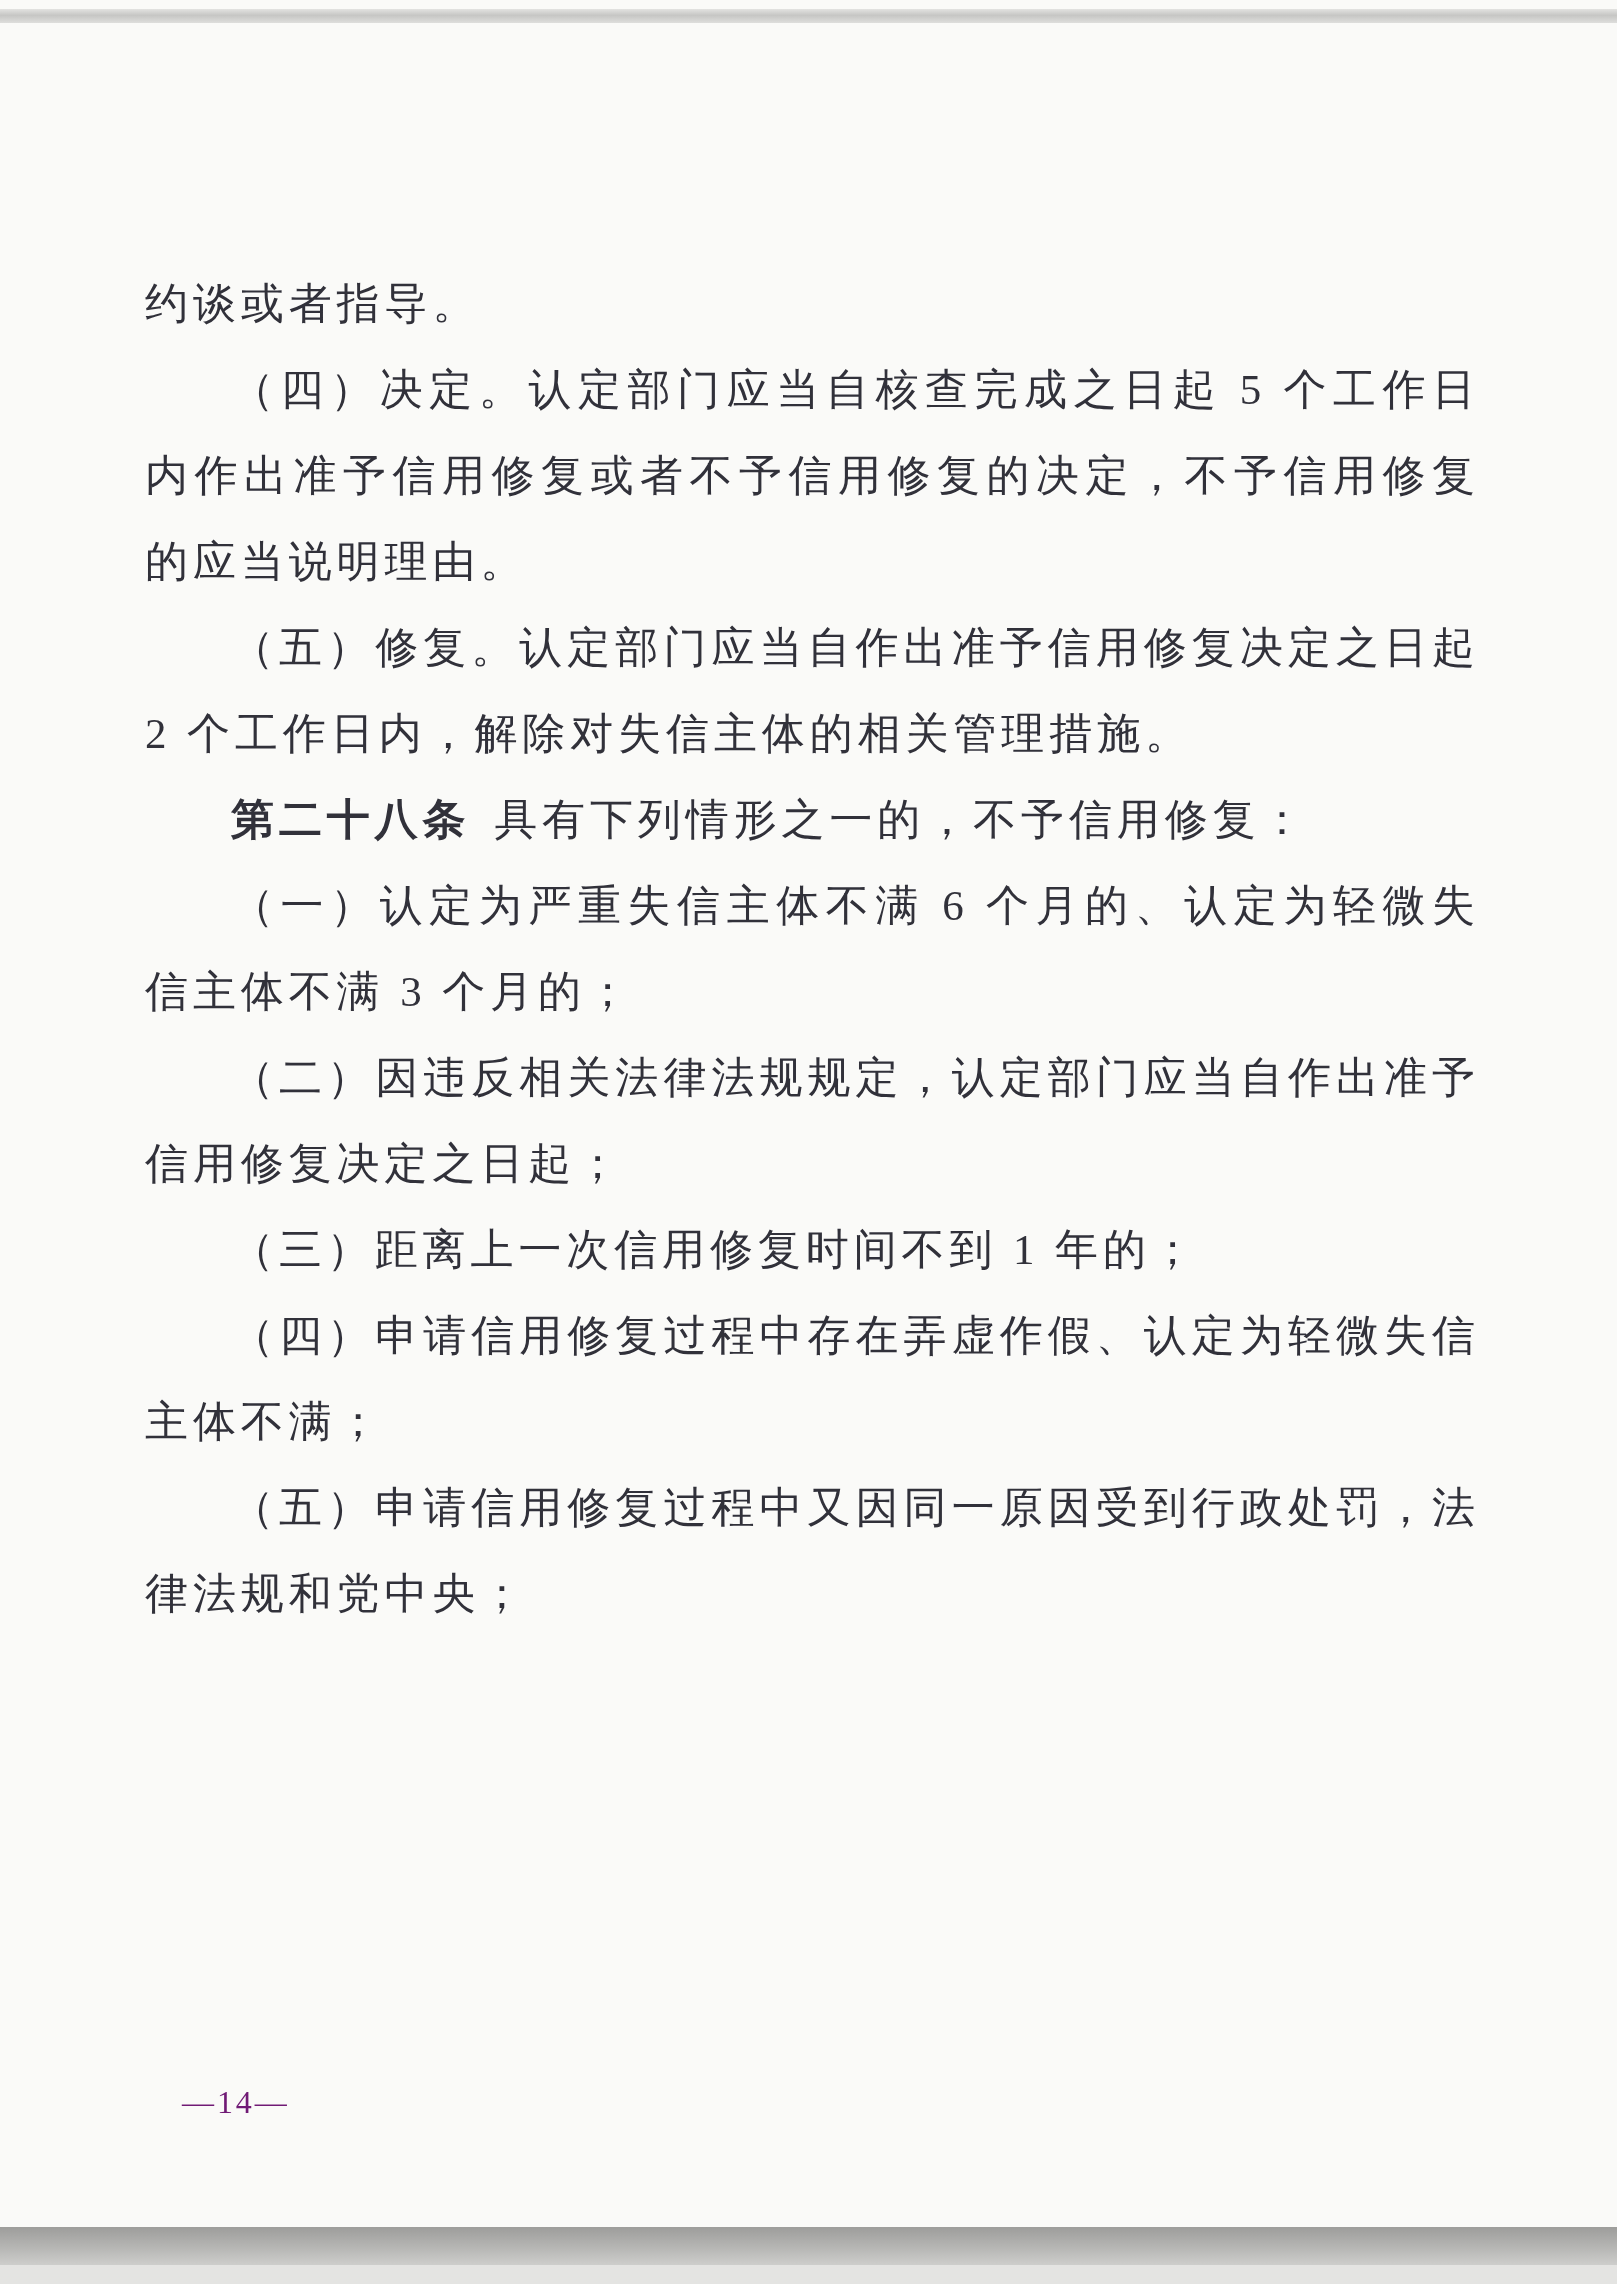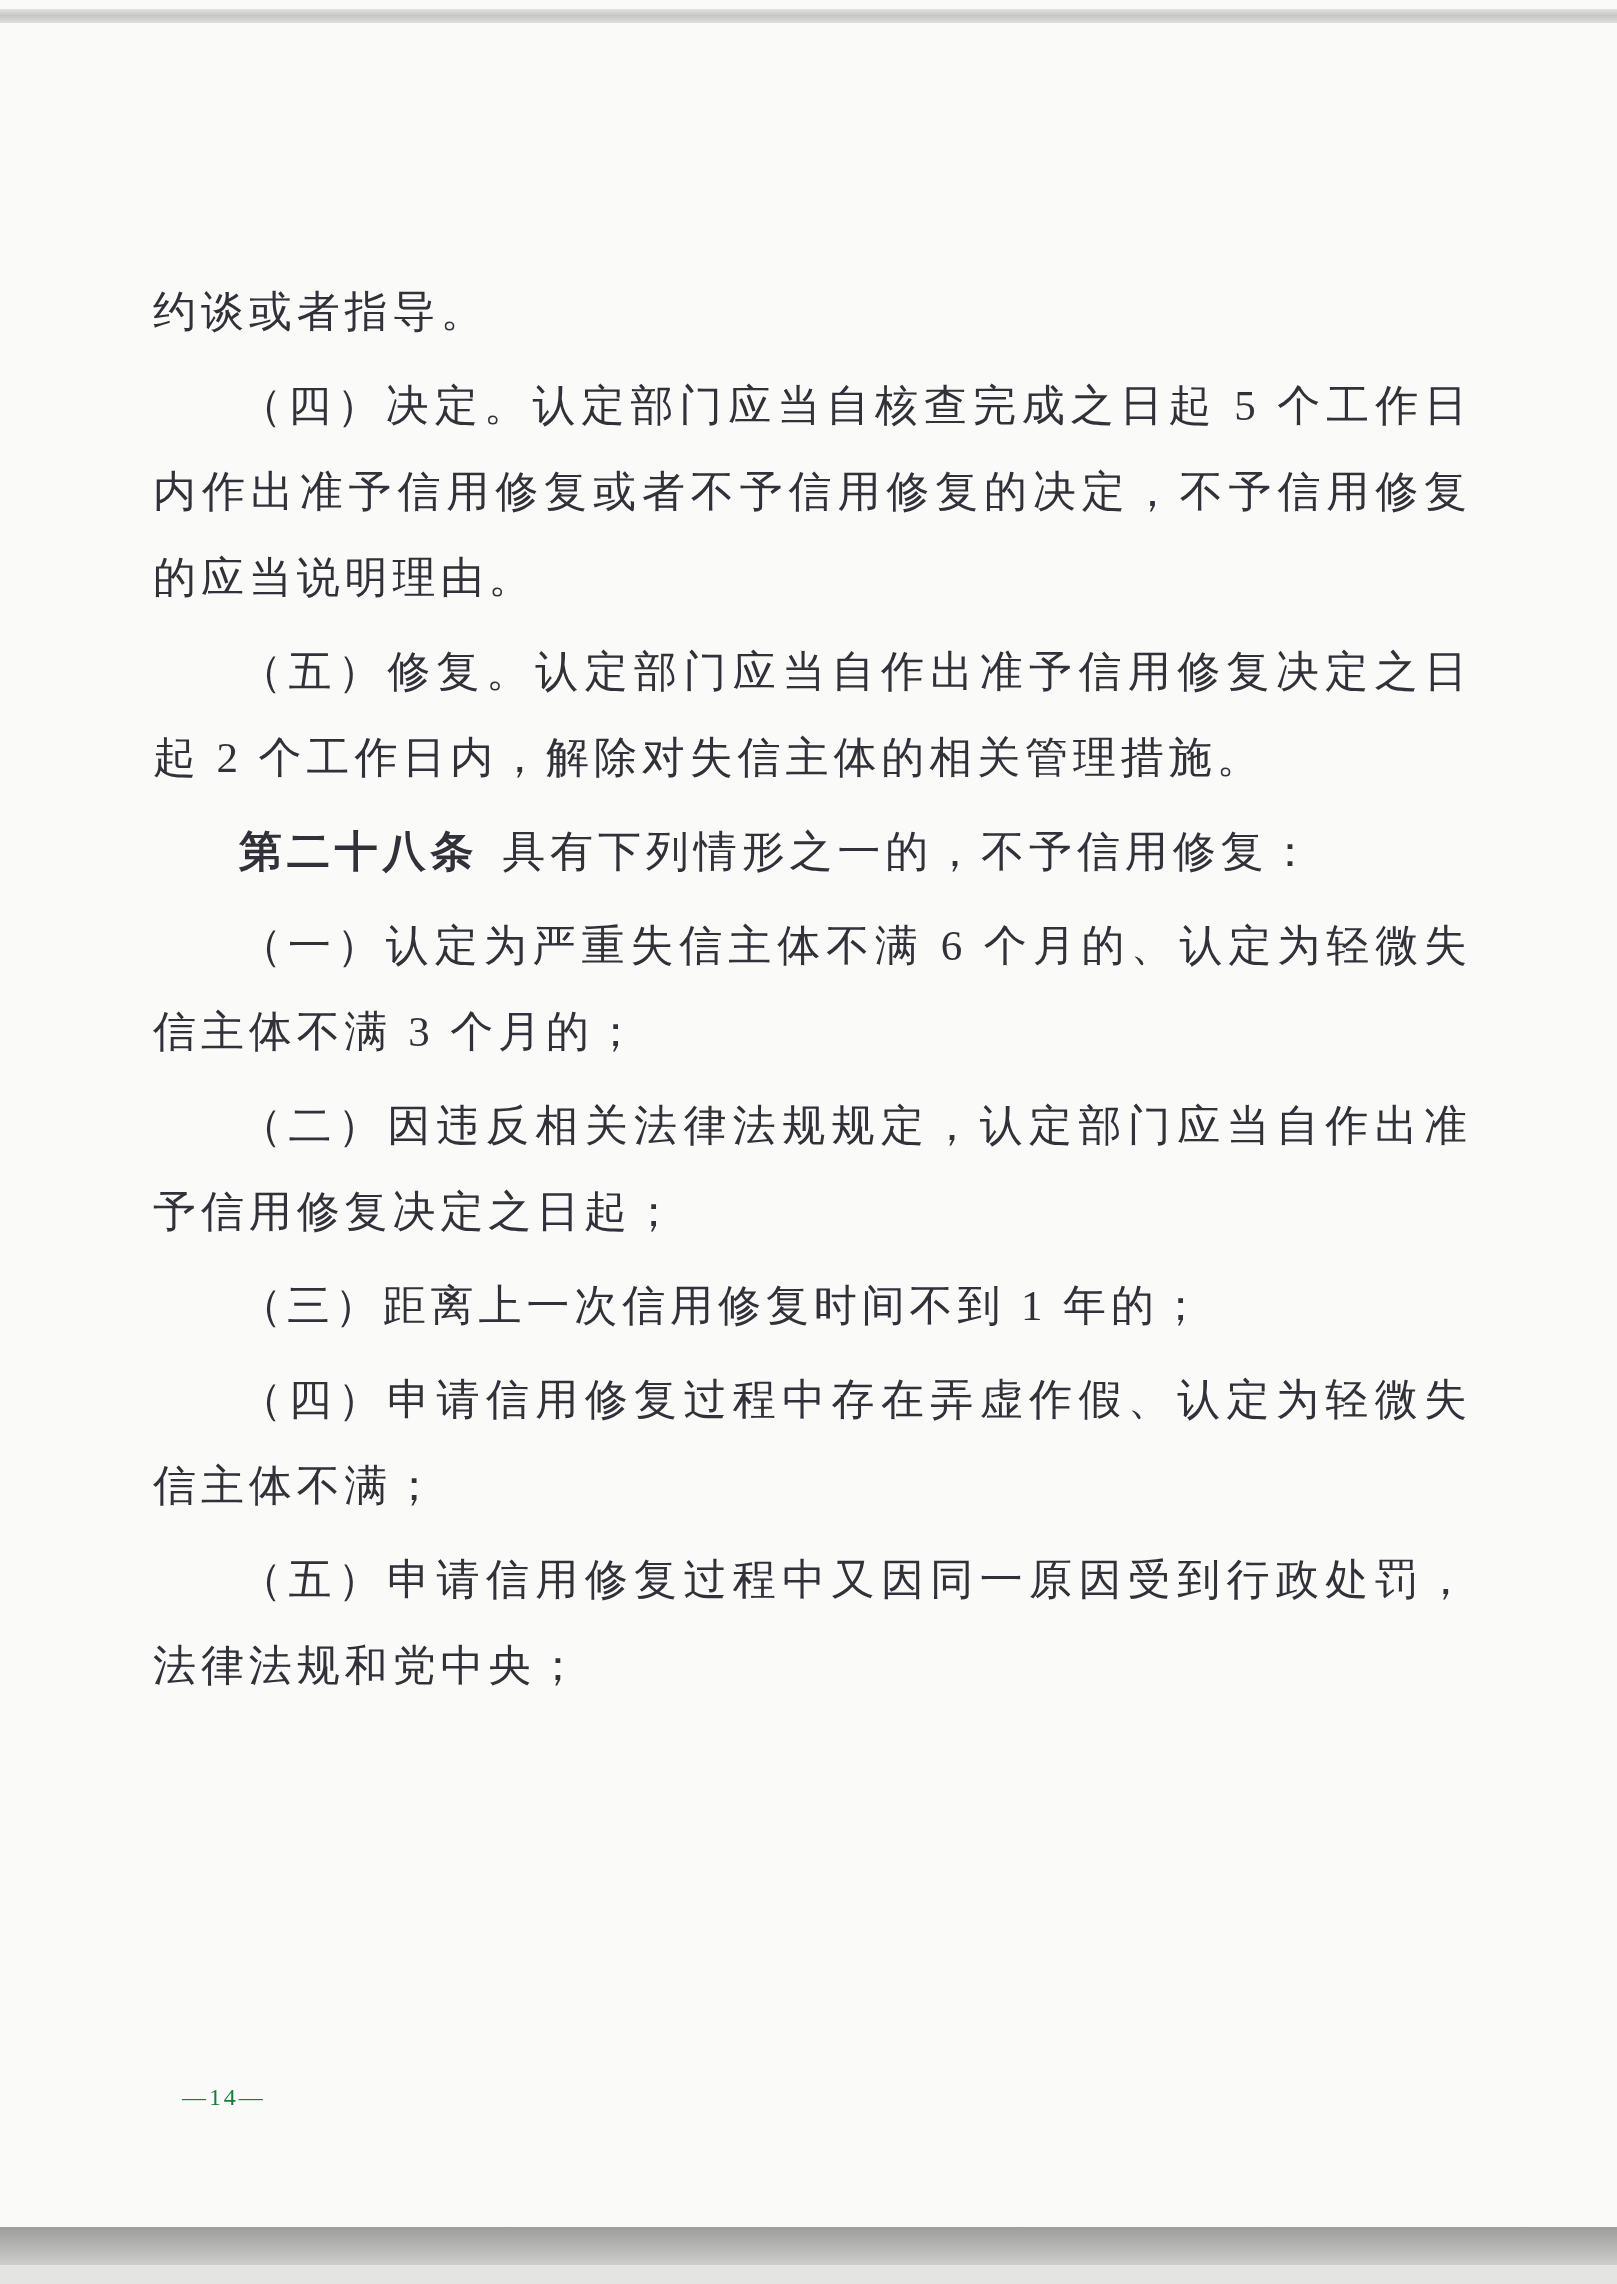--- a/index.html
+++ b/index.html
@@ -40,32 +40,32 @@
     left: 145px;
     top: 261px;
     width: 1335px;
     color: #31313a;
     font-size: 43px;
     line-height: 86px;
     letter-spacing: 4.9px;
     text-align: justify;
     text-justify: inter-character;
   }
-  .content p { margin: 8px; padding: 0; }
+  .content p { margin: 0; padding: 0; }
   .indent { text-indent: 2em; }
   .lead { font-weight: bold; margin-right: 0.55em; }
   .lead:empty { display: none; margin: 0; }
 
   .page-number {
     position: absolute;
     left: 182px;
     top: 2084px;
-    font-size: 24px;
+    font-size: 32px;
     letter-spacing: 2.9px;
-    color: #15803d;
+    color: #701a75;
   }
 </style>
 </head>
 <body>
 
 <div>
 
   <div class="scan-top-edge"></div>
 
   <div class="content">

